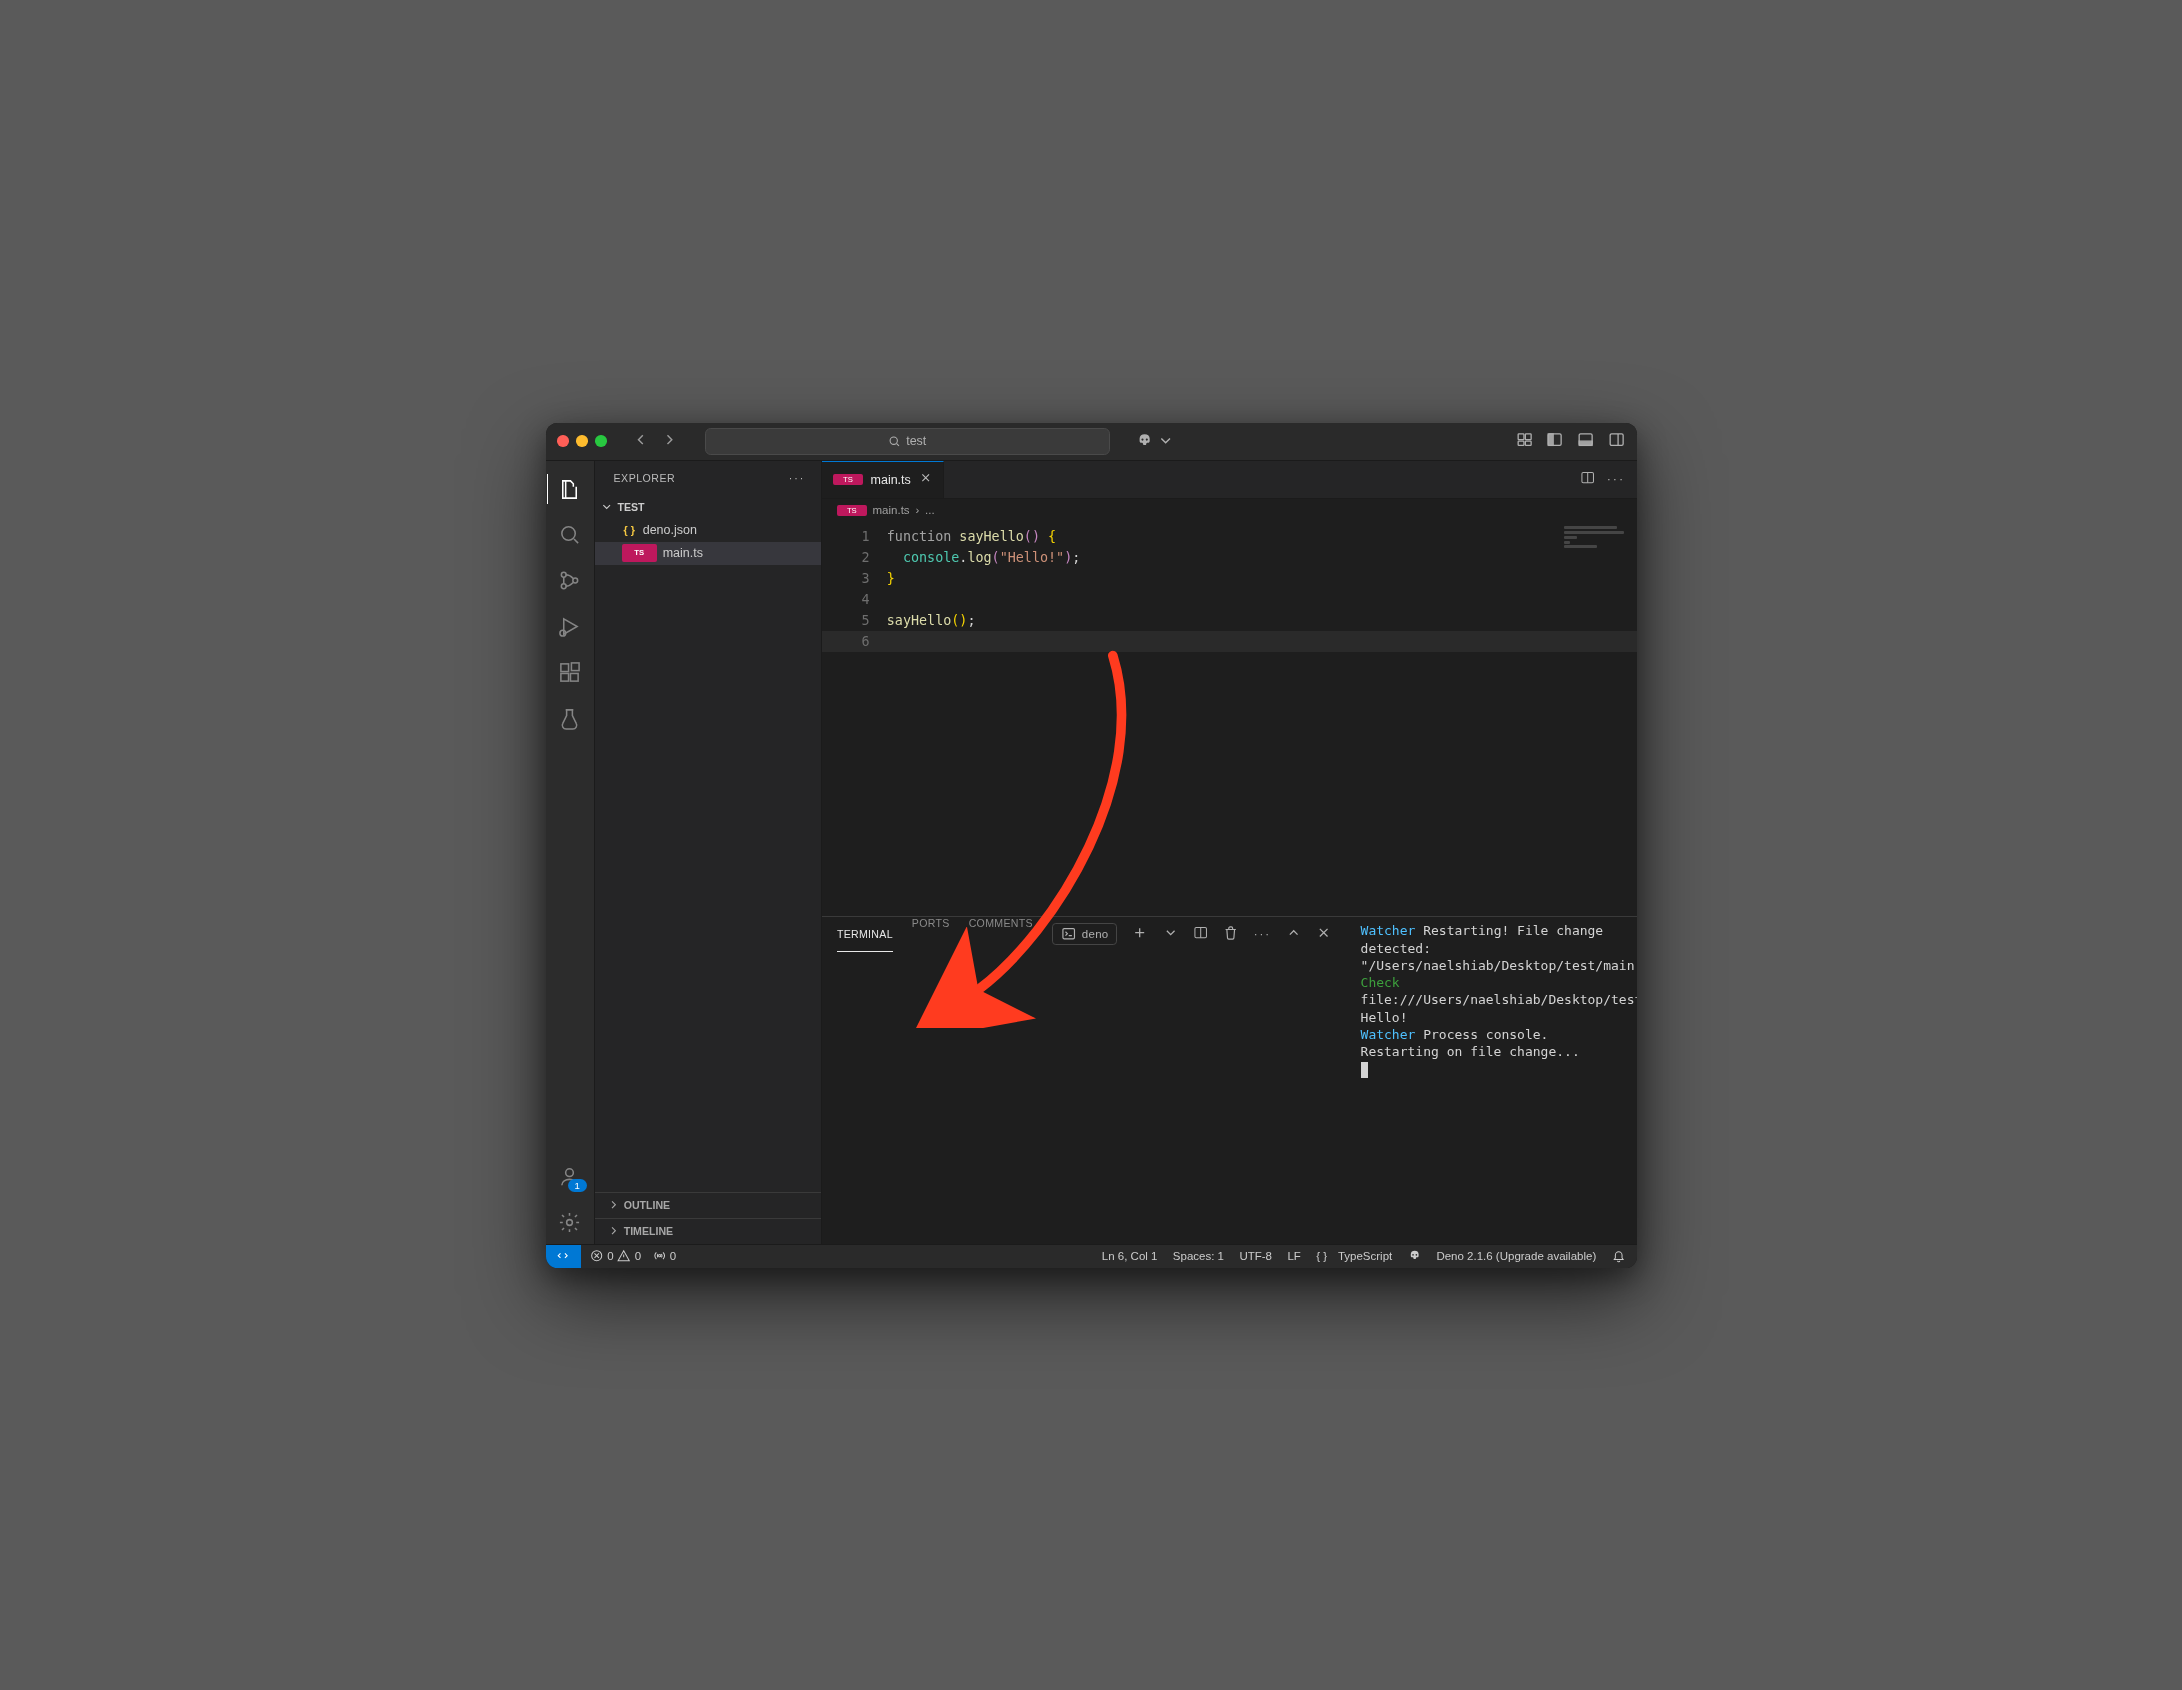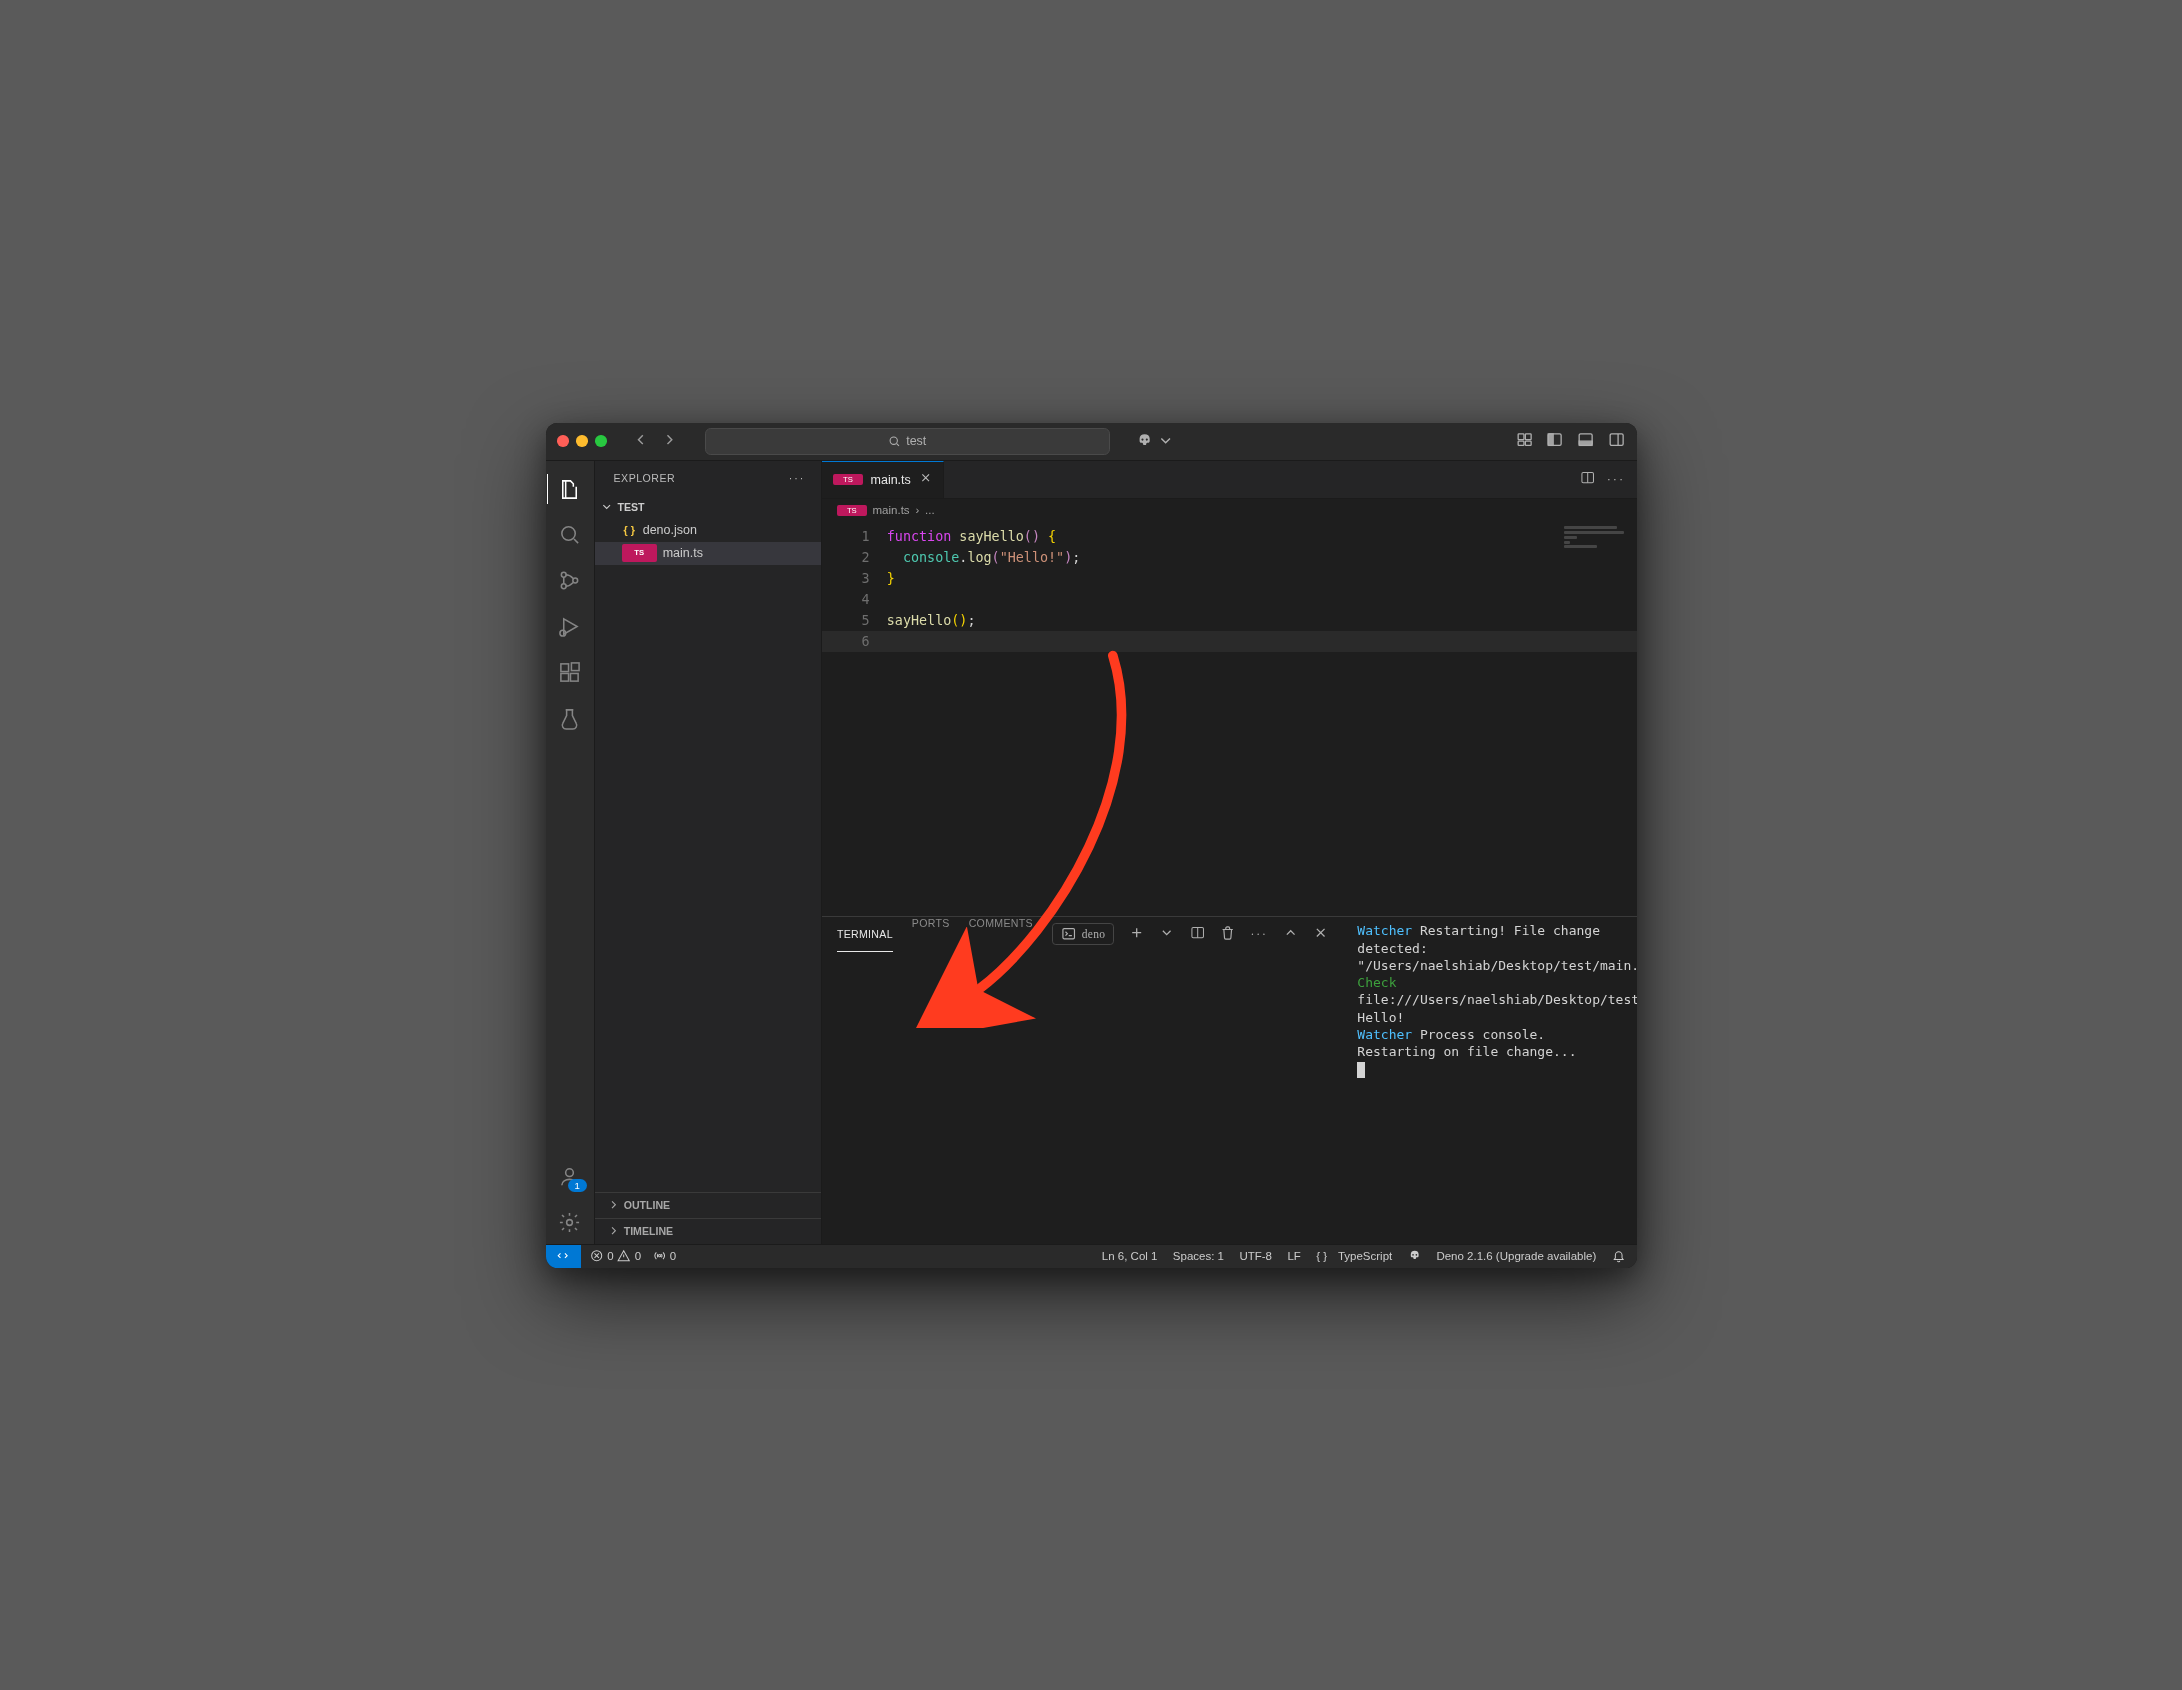--- a/index.html
+++ b/index.html
@@ -99,36 +99,36 @@
   .breadcrumb { height:23px; display:flex; align-items:center; gap:5.8px; padding-left:15.4px; font-size:11.5px; color:#a0a0a0; border-bottom:1px solid transparent; }
   .breadcrumb .ficon.ts { font-size:7.7px; }
 
   
   .editor { flex:1; position:relative; font-family: Menlo, Monaco, Consolas, monospace; font-size:13.4px; line-height:21px; min-height:0;}
   .editor-rows { display:flex; flex-direction:column; padding-top:3.8px; }
   .code-row { display:flex; }
   .code-row.hl { background:#2a2a2a; }
   .gutter { width:48px; text-align:right; color:#6e6e6e; padding-right:17.3px; user-select:none; }
   .code { white-space:pre; color:#d4d4d4; }
-  .kw { color:#d946ef; }
+  .kw { color:#a3a3a3; }
   .fn { color:#dcdcaa; }
   .str { color:#ce9178; }
   .brace0 { color:#f5d300; }
   .paren0 { color:#c586c0; }
   .obj { color:#4ec9b0; }
 
   .minimap { position:absolute; top:3.8px; right:5.8px; width:67px; height:38px; opacity:0.5; }
   .minimap div { height:2.9px; margin-bottom:1.9px; background:#6c6c6c; border-radius:1px; }
 
   
   .panel { height:327px; border-top:1px solid #3a3a3a; display:flex; background:#1e1e1e; }
   .panel-tabs { height:35px; display:flex; align-items:center; gap:19px; padding:0 15.4px; color:#8a8a8a; font-size:10.6px; letter-spacing:0.3px; }
   .panel-tabs .ptab.active { color:#e8e8e8; border-bottom:1px solid #e8e8e8; height:35px; display:flex; align-items:center; }
   .panel-tabs .ptab { height:35px; display:flex; }
-  .panel-actions { margin-left:auto; display:flex; align-items:center; gap:15px; color:#b0b0b0; font-size:11.5px;font-family:Liberation Serif, serif; }
+  .panel-actions { margin-left:auto; display:flex; align-items:center; gap:15px; color:#b0b0b0; font-size:11.5px; }
   .panel-actions svg { width:15.4px; height:15.4px; }
   .term-select { display:flex; align-items:center; gap:5.8px; border:1px solid #454545; border-radius:3.8px; padding:1.9px 7.7px; font-size:11.5px; }
 
   .terminal { flex:1; padding:5.8px 13.4px; font-family: Menlo, Monaco, Consolas, monospace; font-size:13px; line-height:17.3px; color:#d4d4d4; overflow:hidden; }
   .t-cyan { color:#4fc1ff; }
   .t-green { color:#6a9955; color:#3da03d; }
   .cursor-block { display:inline-block; width:7.7px; height:15.4px; background:#d4d4d4; vertical-align:middle; }
 
   
   .statusbar { height:23px; background:#2a2a2a; border-top:1px solid #1b1b1b; display:flex; align-items:center; font-size:11.5px; color:#cccccc; }

